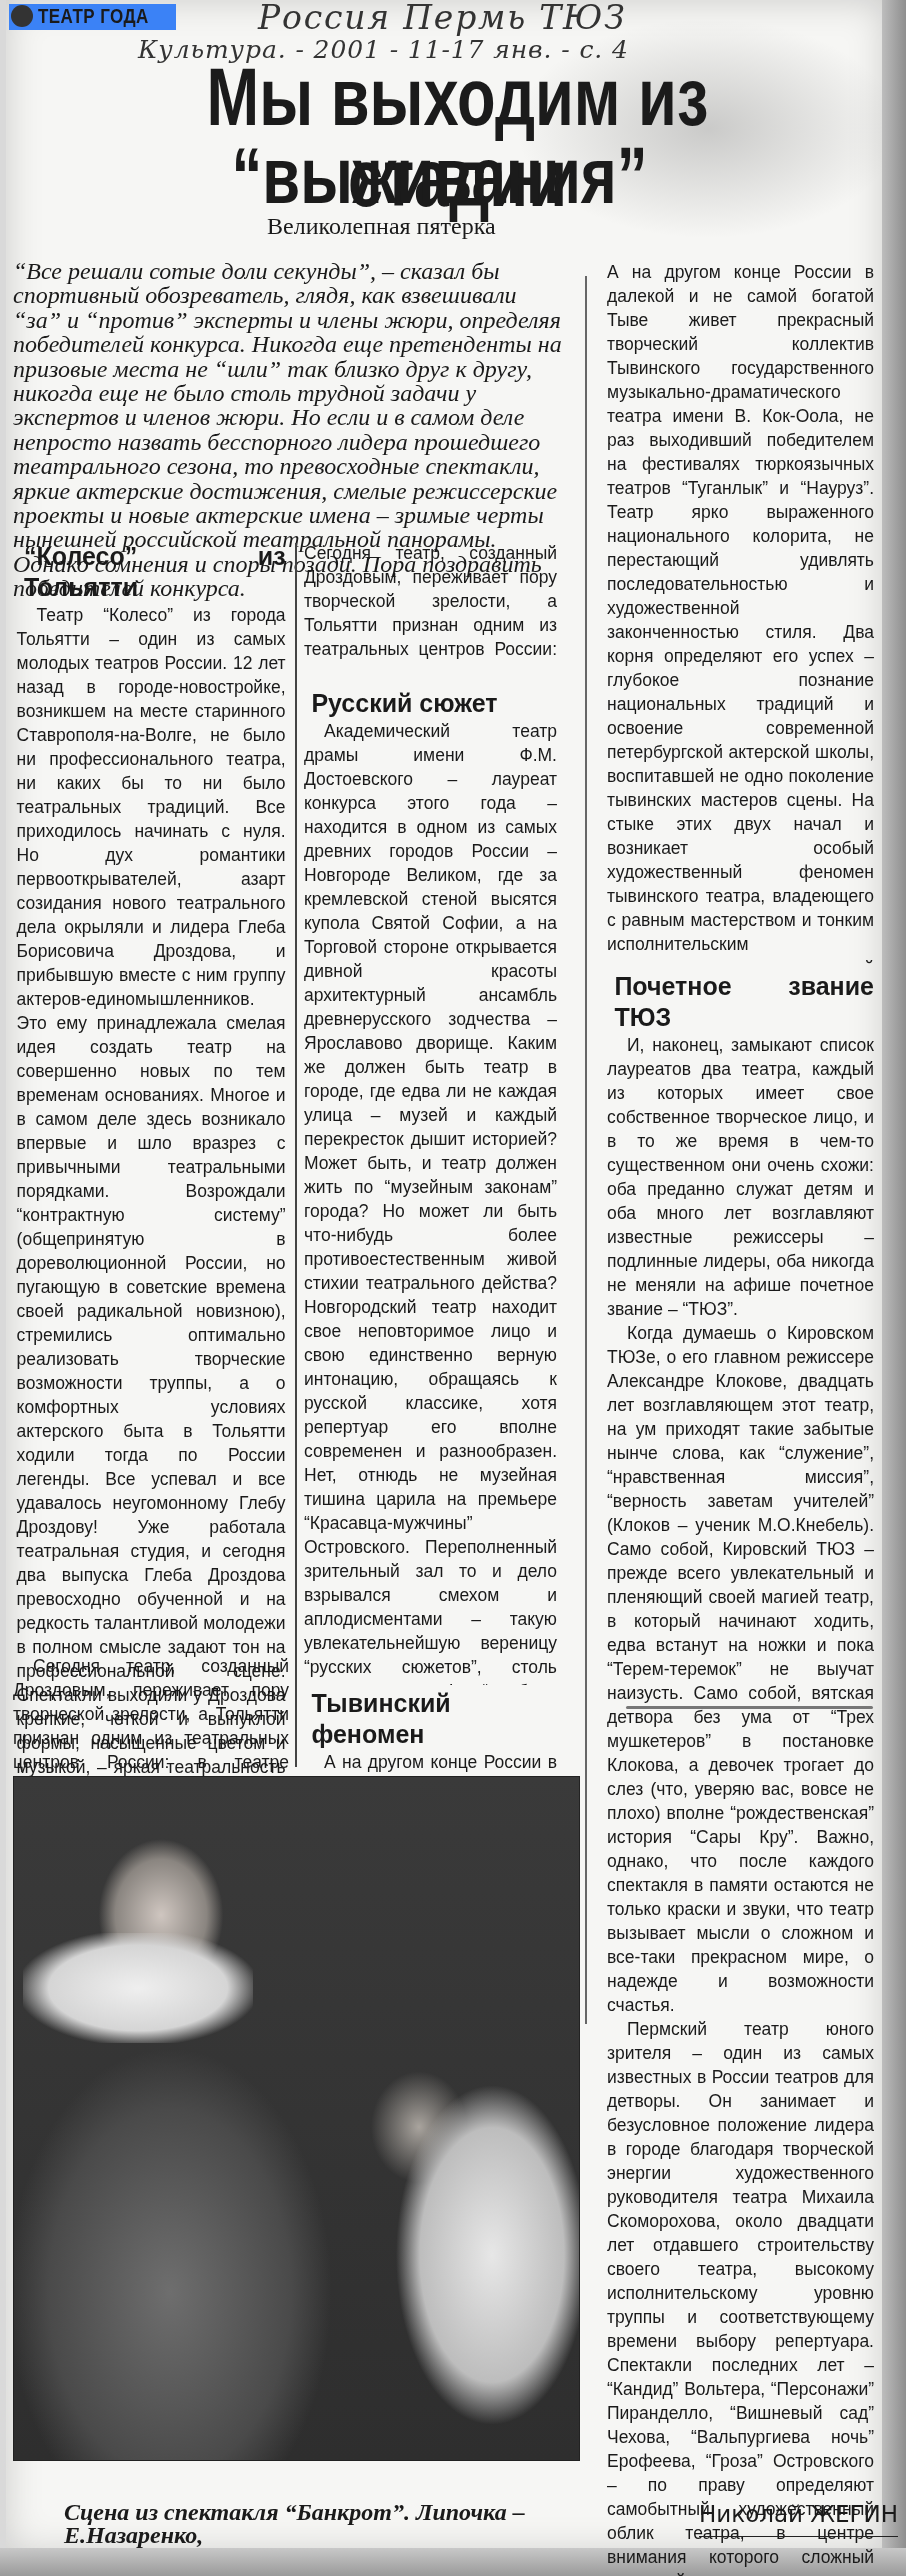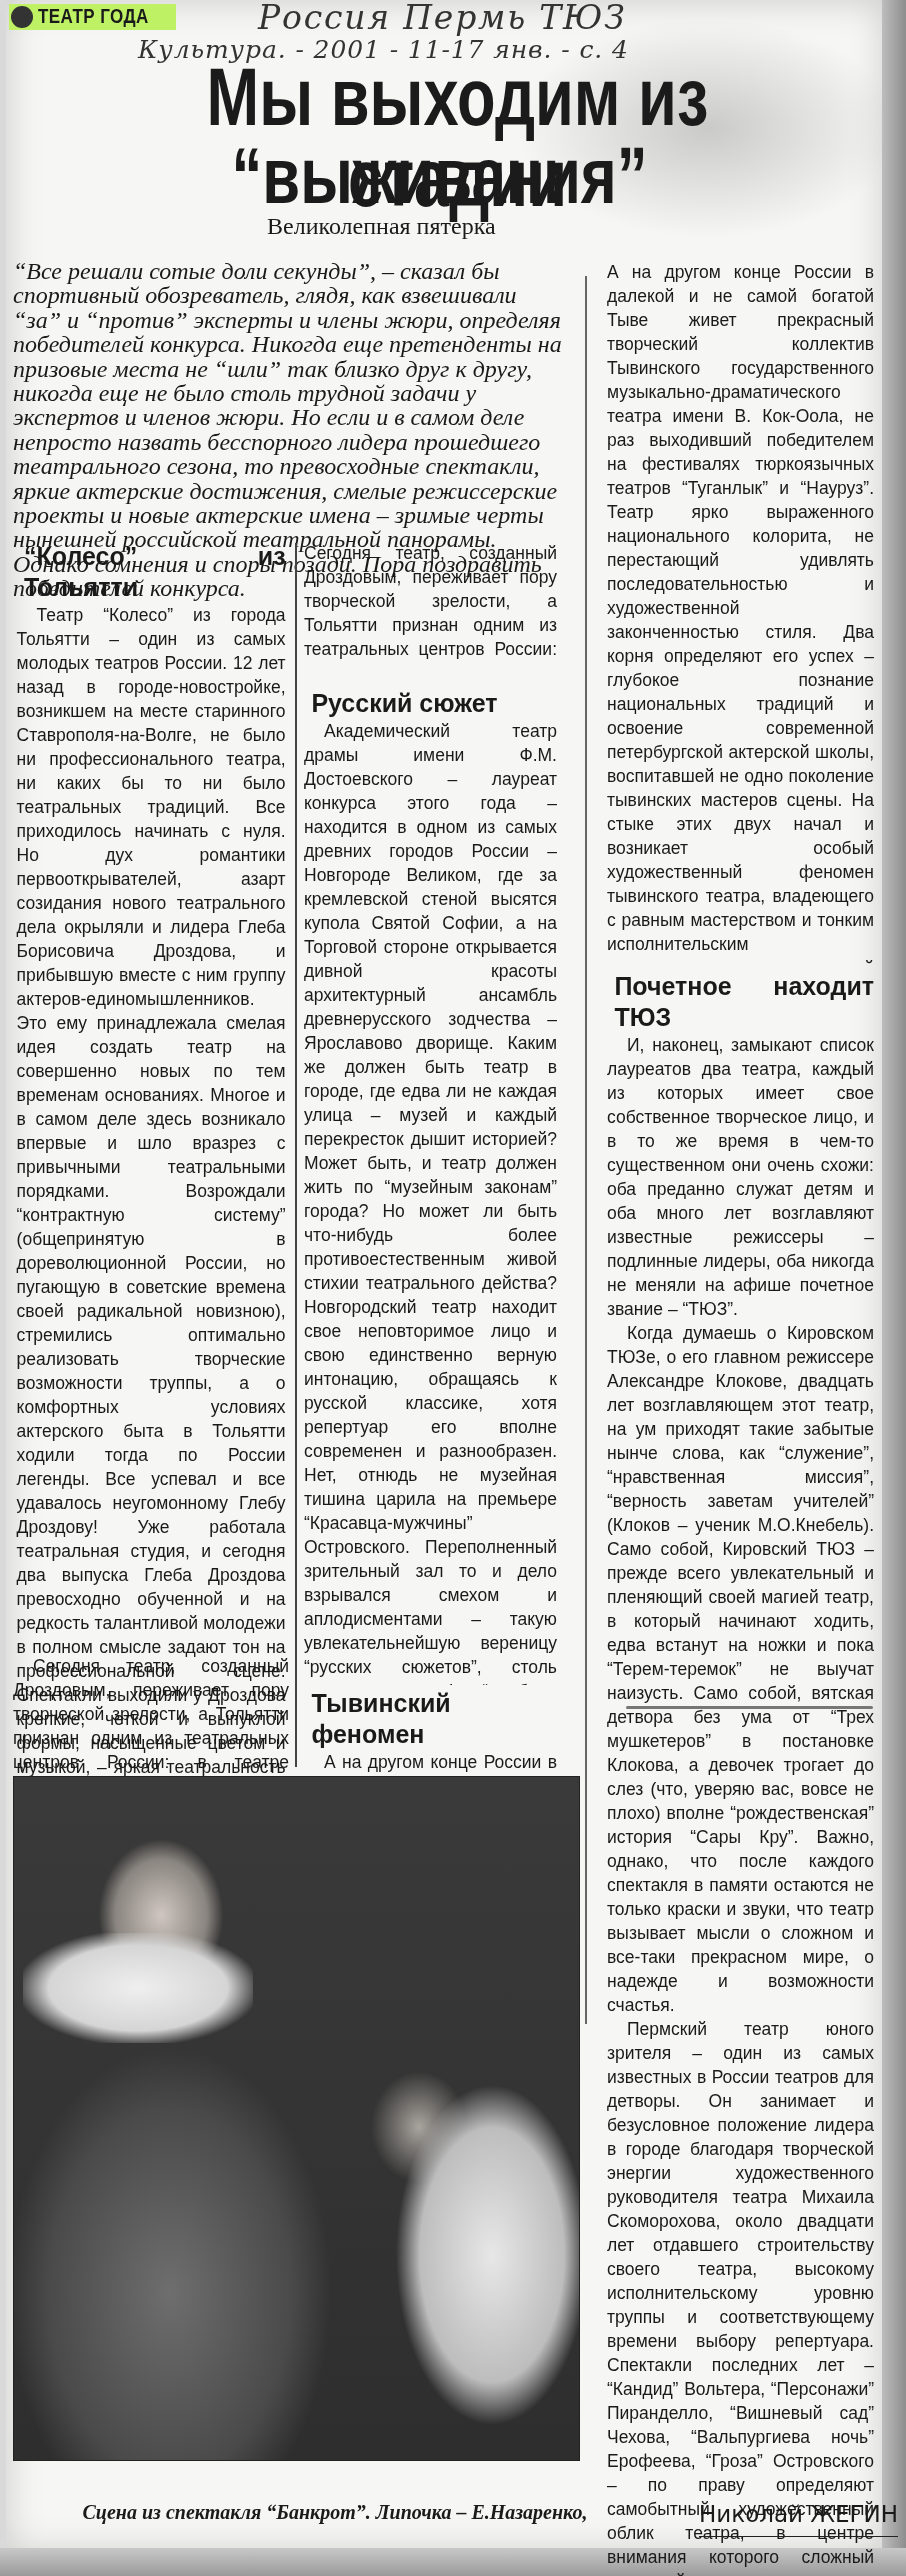--- a/index.html
+++ b/index.html
@@ -21,22 +21,22 @@
   .scan-edge-bottom {
     position: absolute; left: 0; bottom: 0; width: 906px; height: 28px;
     background: linear-gradient(180deg, #c8c8c8, #9a9a9a);
   }
   .smudge {
     position: absolute; left: 515px; top: 18.4px; width: 386px; height: 221px;
     background: radial-gradient(ellipse at center, rgba(120,120,120,0.35), rgba(120,120,120,0) 70%);
   }
 
   
-  .rubric { position: absolute; left: 9.2px; top: 3.7px; display: flex; align-items: flex-end; gap: 5.5px;
-    background: #bef264; padding: 1.8px 7.4px 1.8px 1.8px; }
+  .rubric { position: absolute; left: 9.2px; top: 3.7px; display: flex; align-items: flex-start; gap: 5.5px;
+    background: #3b82f6; padding: 1.8px 7.4px 1.8px 1.8px; }
   .rubric .dot { width: 22px; height: 22px; border-radius: 50%; background: #333; }
   .rubric .label { font-family: "Liberation Sans", sans-serif; font-weight: bold; font-size: 20px; letter-spacing: 0.5px; transform: scaleX(0.85); transform-origin: left; }
 
   
   .hand { position: absolute; font-family: "DejaVu Serif", serif; font-style: italic; color: #333; }
   .hand.l1 { left: 258px; top: -1.8px; font-size: 33px; letter-spacing: 1.8px; }
   .hand.l2 { left: 138px; top: 35px; font-size: 25px; letter-spacing: 0.9px; }
 
   .headline { position: absolute; left: 0; width: 879px; text-align: center;
     font-family: "Liberation Sans", sans-serif; font-weight: bold; color: #1b1b1b;
@@ -63,22 +63,22 @@
     background:
       radial-gradient(ellipse 83px 101px at 147px 138px, #cfc6c0 0%, #8a8580 55%, rgba(0,0,0,0) 75%),
       radial-gradient(ellipse 202px 304px at 156px 515px, #6e6e6e 0%, #4a4a4a 60%, rgba(0,0,0,0) 80%),
       radial-gradient(ellipse 120px 212px at 478px 478px, #e7e7e7 0%, #bdbdbd 60%, rgba(0,0,0,0) 80%),
       radial-gradient(ellipse 64px 74px at 405px 350px, #a9a49e 0%, rgba(0,0,0,0) 75%),
       linear-gradient(180deg, #3a3a3a, #2e2e2e);
     border: 1.8px solid #222;
   }
   .photo .collar { position: absolute; left: 9.2px; top: 156px; width: 230px; height: 110px;
     background: radial-gradient(ellipse at center, #efefef 0%, #d5d5d5 55%, rgba(0,0,0,0) 75%); }
-  .caption { position: absolute; left: 82px; top: 2501px; width: 506px; text-align: center;
-    font-family: "Liberation Serif", serif; font-style: italic; font-weight: bold; font-size: 20px; line-height: 23px; }
+  .caption { position: absolute; left: 64px; top: 2501px; width: 506px; text-align: left;
+    font-family: "Liberation Serif", serif; font-style: italic; font-weight: bold; font-size: 24px; line-height: 23px; }
 
   .byline { position: absolute; left: 699px; top: 2501px; font-family: "DejaVu Sans", sans-serif; font-size: 23px;
     border-bottom: 1.8px solid #222; padding-bottom: 9px; }
   .underline-mark { position: absolute; left: 626px; top: 1706px; width: 247px; height: 2.8px; background: #777; border-radius: 1.8px; }
 </style>
 </head>
 <body>
 
 <div class="paper"></div>
 <div class="smudge"></div>
@@ -115,21 +115,21 @@
     <span>Сегодня театр, созданный Дроздовым, переживает пору творческой зрелости, а Тольятти признан одним из театральных центров России: в театре “Колесо” весною прошлого года впервые прошел грандиозный по своим масштабам Международный театральный фестиваль на Волге “С Россией в XXI век”, и, судя по всему, он будет иметь вполне успешное продолжение.</span>
   </p>
   <h2 style="margin-top:27px;">Русский сюжет</h2>
   <p style="height:966px;overflow:hidden;">Академический театр драмы имени Ф.М. Достоевского – лауреат конкурса этого года – находится в одном из самых древних городов России – Новгороде Великом, где за кремлевской стеной высятся купола Святой Софии, а на Торговой стороне открывается дивной красоты архитектурный ансамбль древнерусского зодчества – Ярославово дворище. Каким же должен быть театр в городе, где едва ли не каждая улица – музей и каждый перекресток дышит историей? Может быть, и театр должен жить по “музейным законам” города? Но может ли быть что-нибудь более противоестественным живой стихии театрального действа? Новгородский театр находит свое неповторимое лицо и свою единственно верную интонацию, обращаясь к русской классике, хотя репертуар его вполне современен и разнообразен. Нет, отнюдь не музейная тишина царила на премьере “Красавца-мужчины” Островского. Переполненный зрительный зал то и дело взрывался смехом и аплодисментами – такую увлекательнейшую вереницу “русских сюжетов”, столь далеких и – увы! – “до боли знакомых”, развернул на подмостках главный режиссер театра Алексей Говорухо. Верность духу, стилю автора – кредо новгородского театра. “Разбойникам” Шиллера Говорухо возвращает давно забытый в театрах романтический стиль “Бури и натиска”, свойственный этой ранней юношеской пьесе гениального немецкого поэта. Здесь с успехом идет Достоевский (театр недаром носит его имя), здесь открывают для сцены неизвестную пьесу Писемского. Четыре года назад Новгородский театр стал лауреатом нашего конкурса, с тех пор он уверенно “набирал очки”. Крепло мастерство его труппы, самозабвенно работал его главный режиссер, и сегодня театр уверенно смотрит в будущее.</p>
   <h2 style="margin-top:3px;">Тывинский феномен</h2>
   <p style="height:48px;overflow:hidden;">А на другом конце России в далекой и не самой богатой Тыве живет прекрасный творческий коллектив Тывинского государственного музыкально-драматического театра имени В. Кок-Оола, не раз выходивший победителем на фестивалях тюркоязычных театров “Туганлык” и “Науруз”. Театр ярко выраженного национального колорита, не перестающий удивлять последовательностью и художественной законченностью стиля. Два корня определяют его успех – глубокое познание национальных традиций и освоение современной петербургской актерской школы, воспитавшей не одно поколение тывинских мастеров сцены. На стыке этих двух начал и возникает особый художественный феномен тывинского театра, владеющего с равным мастерством и тонким исполнительским психологизмом, и яркой напряженной метафорой. Тот, кому довелось увидеть спектакль “Вернись, мой друг, вернись!” Э.Мижита, едва ли забудет лавину конницы, дикой россыпью несущейся по степи, – талантливая и смелая театральная метафора – знак высокого мастерства исполнителей и режиссера А.Ооржака (само собой, театр не прибегает при этом к услугам натурального скакуна, которого непременно провели бы под уздцы по задам престижной столичной сцены).</p>
 </div>
 
 <div class="col col-c">
   <p style="text-indent:0;height:704px;overflow:hidden;">А на другом конце России в далекой и не самой богатой Тыве живет прекрасный творческий коллектив Тывинского государственного музыкально-драматического театра имени В. Кок-Оола, не раз выходивший победителем на фестивалях тюркоязычных театров “Туганлык” и “Науруз”. Театр ярко выраженного национального колорита, не перестающий удивлять последовательностью и художественной законченностью стиля. Два корня определяют его успех – глубокое познание национальных традиций и освоение современной петербургской актерской школы, воспитавшей не одно поколение тывинских мастеров сцены. На стыке этих двух начал и возникает особый художественный феномен тывинского театра, владеющего с равным мастерством и тонким исполнительским психологизмом, и яркой напряженной метафорой. Тот, кому довелось увидеть спектакль “Вернись, мой друг, вернись!” Э.Мижита, едва ли забудет лавину конницы, дикой россыпью несущейся по степи, – талантливая и смелая театральная метафора – знак высокого мастерства исполнителей и режиссера А.Ооржака (само собой, театр не прибегает при этом к услугам натурального скакуна, которого непременно провели бы под уздцы по задам престижной столичной сцены).</p>
-  <h2 style="margin-top:7.4px;">Почетное находит ТЮЗ</h2>
+  <h2 style="margin-top:7.4px;">Почетное звание ТЮЗ</h2>
   <p>И, наконец, замыкают список лауреатов два театра, каждый из которых имеет свое собственное творческое лицо, и в то же время в чем-то существенном они очень схожи: оба преданно служат детям и оба много лет возглавляют известные режиссеры – подлинные лидеры, оба никогда не меняли на афише почетное звание – “ТЮЗ”.</p>
   <p>Когда думаешь о Кировском ТЮЗе, о его главном режиссере Александре Клокове, двадцать лет возглавляющем этот театр, на ум приходят такие забытые нынче слова, как “служение”, “нравственная миссия”, “верность заветам учителей” (Клоков – ученик М.О.Кнебель). Само собой, Кировский ТЮЗ – прежде всего увлекательный и пленяющий своей магией театр, в который начинают ходить, едва встанут на ножки и пока “Терем-теремок” не выучат наизусть. Само собой, вятская детвора без ума от “Трех мушкетеров” в постановке Клокова, а девочек трогает до слез (что, уверяю вас, вовсе не плохо) вполне “рождественская” история “Сары Кру”. Важно, однако, что после каждого спектакля в памяти остаются не только краски и звуки, что театр вызывает мысли о сложном и все-таки прекрасном мире, о надежде и возможности счастья.</p>
   <p>Пермский театр юного зрителя – один из самых известных в России театров для детворы. Он занимает и безусловное положение лидера в городе благодаря творческой энергии художественного руководителя театра Михаила Скоморохова, около двадцати лет отдавшего строительству своего театра, высокому исполнительскому уровню труппы и соответствующему времени выбору репертуара. Спектакли последних лет – “Кандид” Вольтера, “Персонажи” Пиранделло, “Вишневый сад” Чехова, “Вальпургиева ночь” Ерофеева, “Гроза” Островского – по праву определяют самобытный художественный облик театра, в центре внимания которого сложный духовный мир человека, проблемы осознания действительности и выбора своего пути.</p>
 
 </div>
 
 <div class="underline-mark"></div>
 
 <div class="photo">
   <div class="collar"></div>

